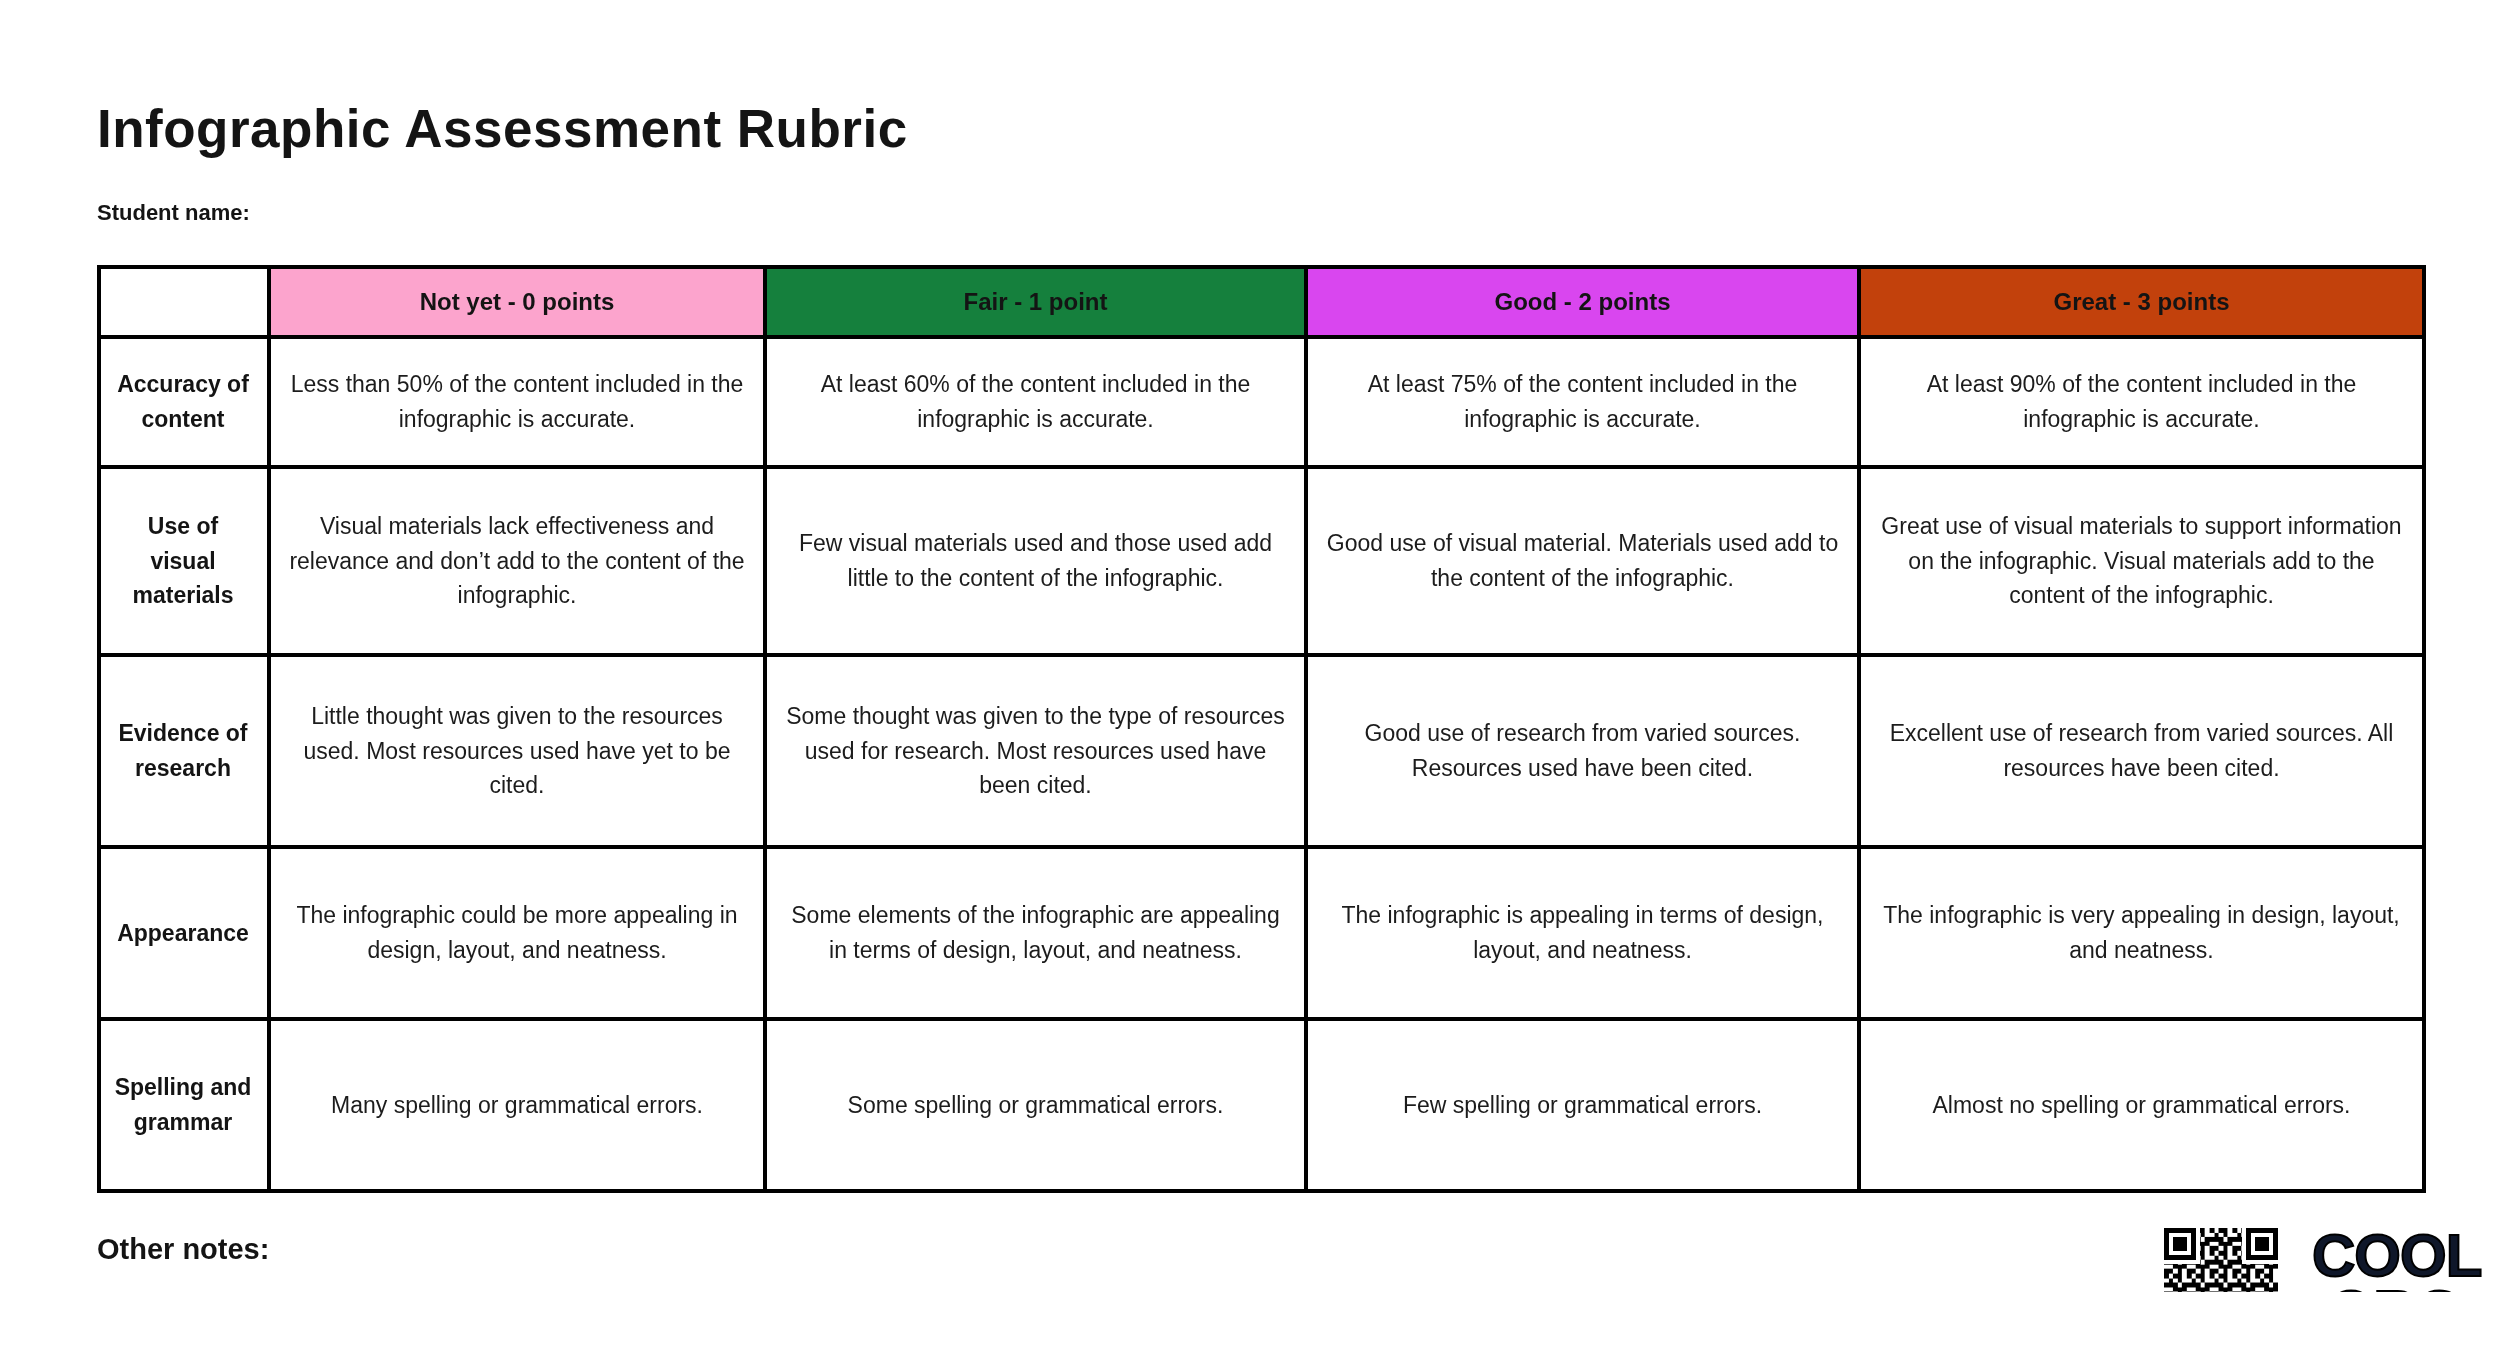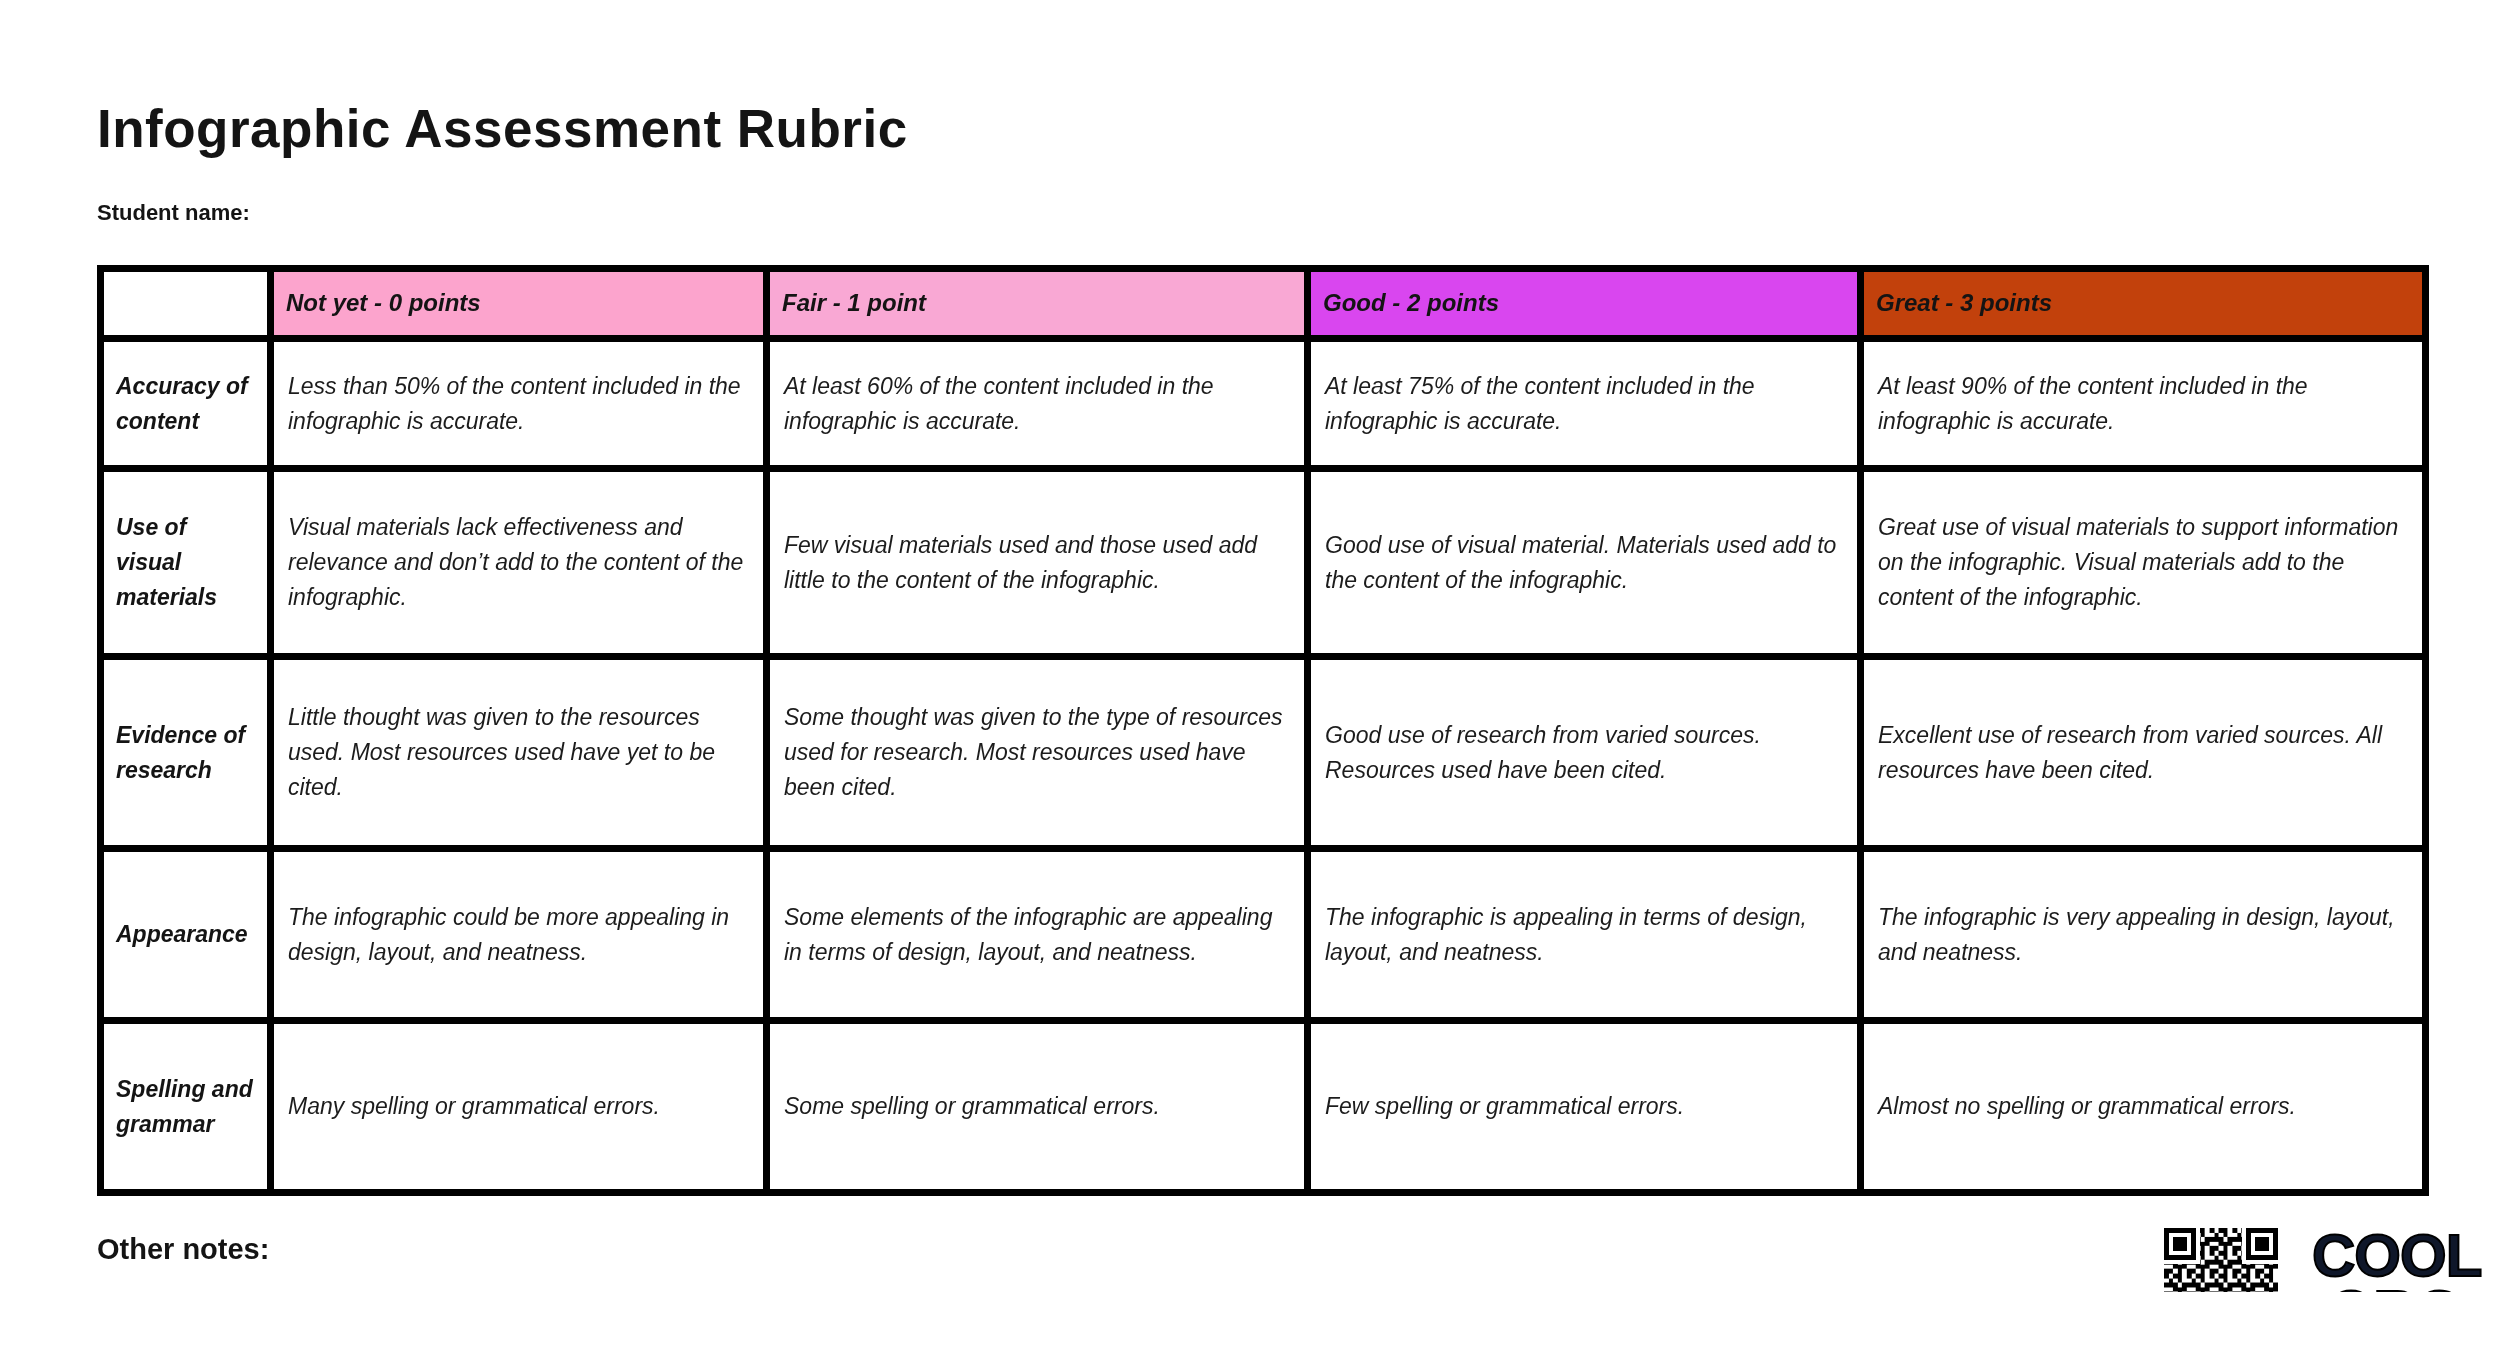--- a/index.html
+++ b/index.html
@@ -28,30 +28,29 @@
     color:#141414;
   }
   .rubric-table{
     position:absolute;
     left:97px; top:265px;
     border-collapse:collapse;
     table-layout:fixed;
     width:2325px;
   }
   .rubric-table th, .rubric-table td{
-    border:7px solid #000000;
+    border:4px solid #000000;
     vertical-align:middle;
-    text-align:left;
+    text-align:center;
     padding:8px 14px;
     font-size:23px;
     line-height:1.52;
     font-weight:normal;
     color:#1c1c1c;
     word-wrap:break-word;
-    font-style:italic;
   }
   .rubric-table .hdr{
     font-weight:bold;
     font-size:24px;
     color:#141414;
     padding:0 12px;
   }
   .rubric-table .corner{background:#ffffff;}
   .rubric-table .crit{
     font-weight:bold;
@@ -103,21 +102,21 @@
       <col style="width:170px">
       <col style="width:496px">
       <col style="width:541px">
       <col style="width:553px">
       <col style="width:565px">
     </colgroup>
     <tbody>
         <tr class="rh">
       <th class="corner"></th>
       <th class="hdr" style="background-color: rgb(252, 164, 205);">Not yet - 0 points</th>
-      <th class="hdr" style="background-color: #f9a8d4;">Fair - 1 point</th>
+      <th class="hdr" style="background-color: #15803d;">Fair - 1 point</th>
       <th class="hdr" style="background-color: #d946ef;">Good - 2 points</th>
       <th class="hdr" style="background-color: #c2410c;">Great - 3 points</th>
     </tr>
     <tr class="r1">
       <th class="crit">Accuracy of content</th>
       <td>Less than 50% of the content included in the infographic is accurate.</td>
       <td>At least 60% of the content included in the infographic is accurate.</td>
       <td>At least 75% of the content included in the infographic is accurate.</td>
       <td>At least 90% of the content included in the infographic is accurate.</td>
     </tr>

